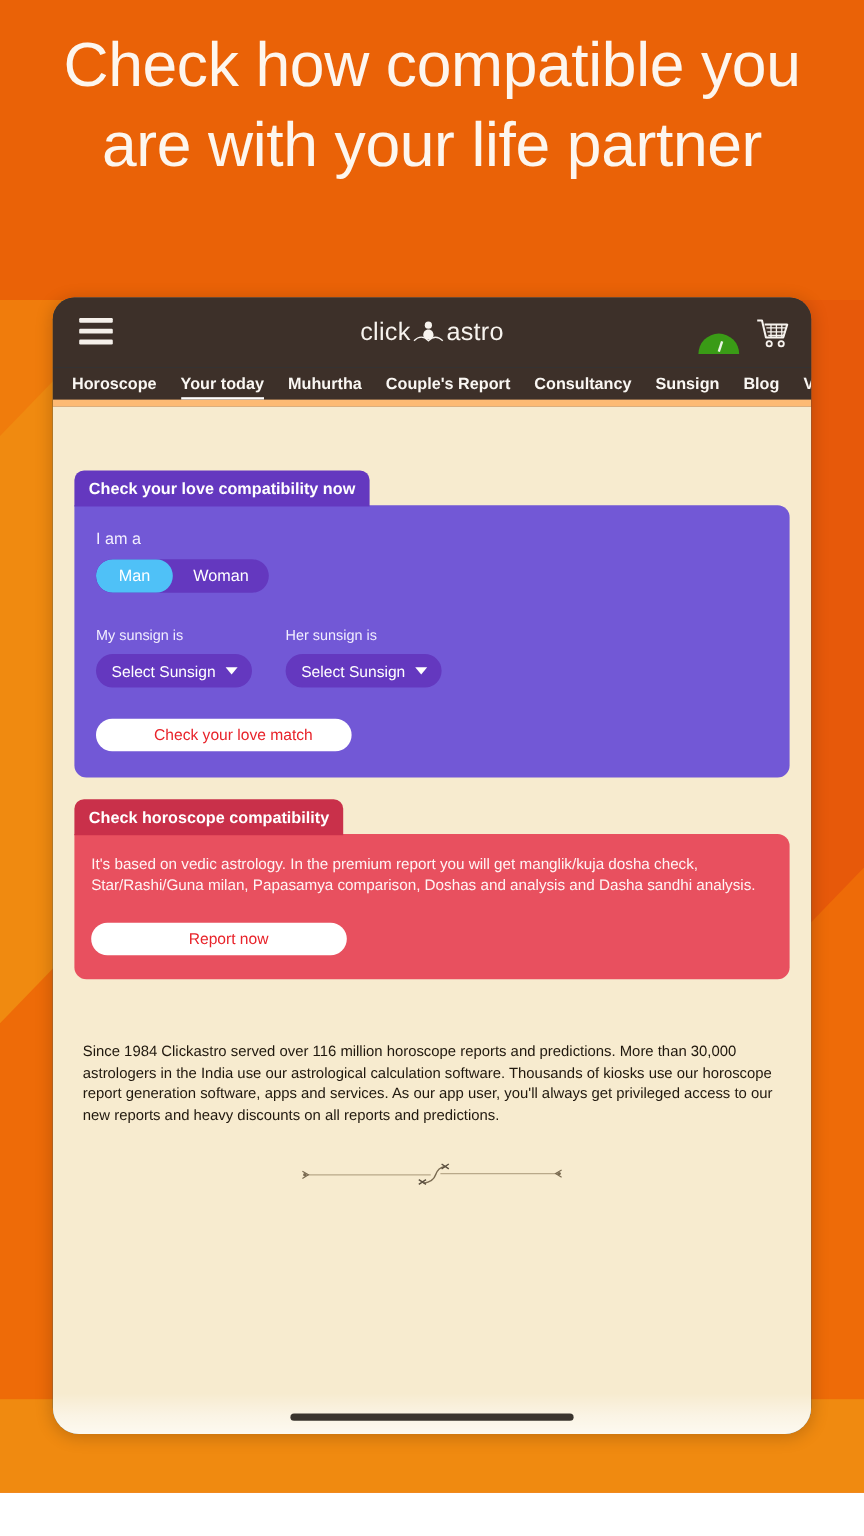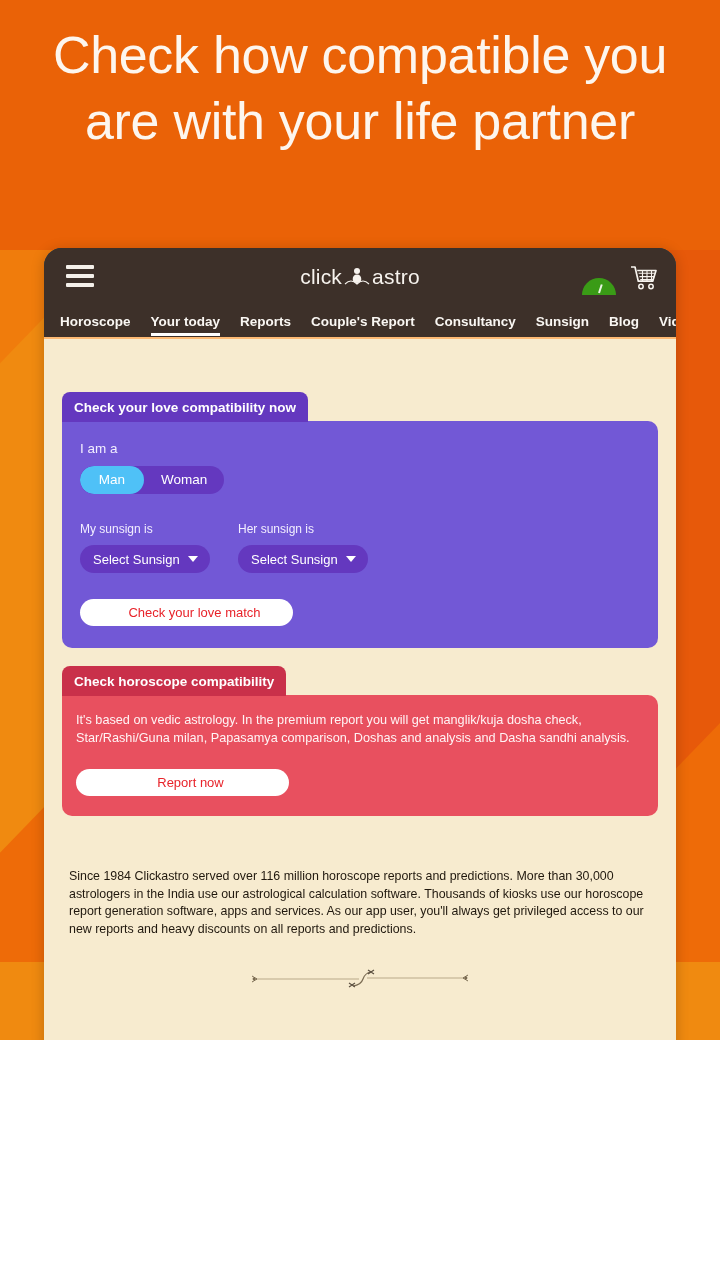--- a/index.html
+++ b/index.html
@@ -7,21 +7,21 @@
   html, body {
     width: 720px;
     height: 1280px;
     overflow: hidden;
     font-family: "Liberation Sans", sans-serif;
   }
 
   #stage {
     position: relative;
     width: 720px;
-    height: 1040px;
+    height: 1244px;
     background: #EE6B08;
     overflow: hidden;
   }
 
   
   .bg-bands {
     position: absolute;
     inset: 0;
     overflow: hidden;
     z-index: 0;
@@ -161,21 +161,21 @@
 
   
   .nav-tabs {
     flex: none;
     height: 33px;
     background: #3D3029;
     display: flex;
     align-items: center;
     gap: 20px;
     padding: 0 16px;
-    border-bottom: 2px solid #fdba74;
+    border-bottom: 6px solid #fdba74;
     overflow: hidden;
   }
   .nav-tab {
     position: relative;
     color: #FAF7F3;
     font-size: 13.5px;
     font-weight: bold;
     white-space: nowrap;
     height: 33px;
     display: flex;
@@ -404,21 +404,21 @@
           <path d="M12.5 6.6v11M17 6.6v11M21.5 6.6v10.5" stroke="#F7F3EE" stroke-width="1.1"></path>
           <circle cx="11" cy="22.5" r="2.2" stroke="#F7F3EE" stroke-width="1.5" fill="none"></circle>
           <circle cx="21" cy="22.5" r="2.2" stroke="#F7F3EE" stroke-width="1.5" fill="none"></circle>
         </svg>
       </div>
     </div>
 
     <div class="nav-tabs">
       <div class="nav-tab">Horoscope</div>
       <div class="nav-tab active">Your today</div>
-      <div class="nav-tab">Reports</div>
+      <div class="nav-tab">Muhurtha</div>
       <div class="nav-tab">Couple's Report</div>
       <div class="nav-tab">Consultancy</div>
       <div class="nav-tab">Sunsign</div>
       <div class="nav-tab">Blog</div>
       <div class="nav-tab">Videos</div>
     </div>
 
     <div class="app-body">
 
       <div class="card" id="love-card">

